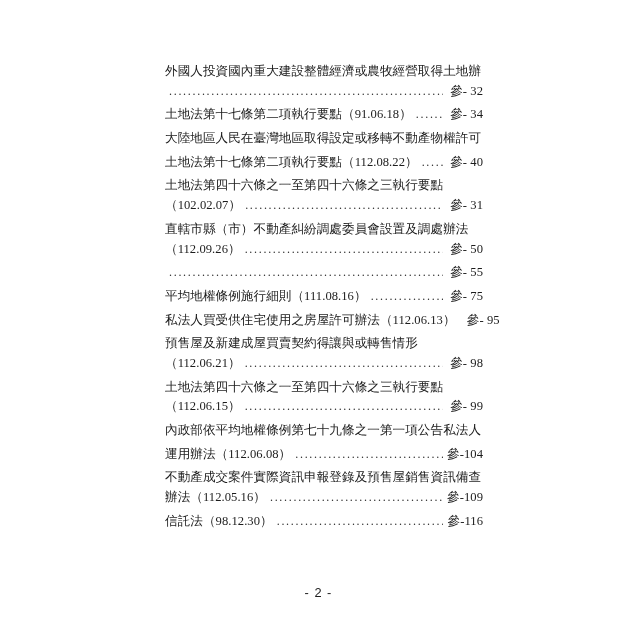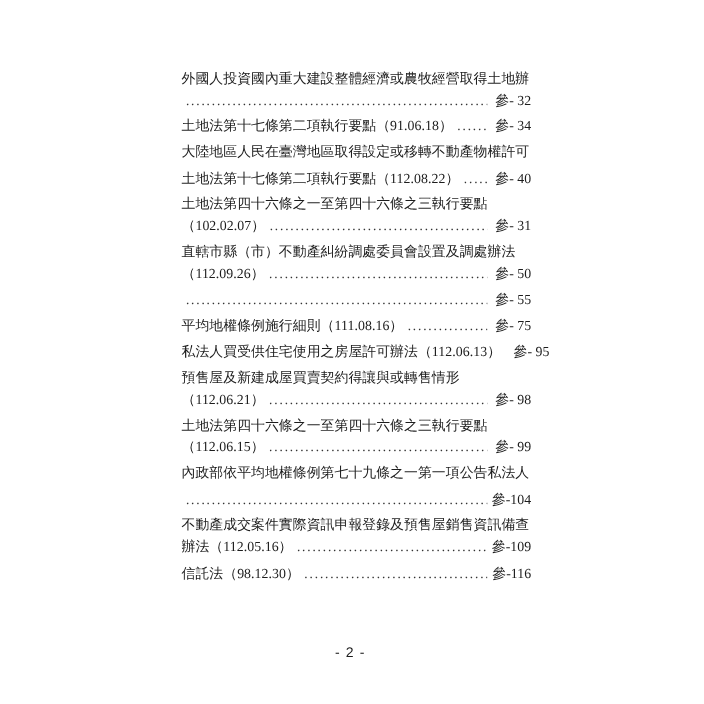--- a/index.html
+++ b/index.html
@@ -148,20 +148,21 @@
           <span class="t">（112.06.15）</span>
           <span class="leader"></span>
           <span class="ref">參- 99</span>
         </div>
       </div>
       <div class="entry">
         <div class="line">內政部依平均地權條例第七十九條之一第一項公告私法人</div>
       </div>
       <div class="entry">
         <div class="line final">
+          <span class="t">運用辦法（112.06.08）</span>
           <span class="leader"></span>
           <span class="ref">參-104</span>
         </div>
       </div>
       <div class="entry">
         <div class="line">不動產成交案件實際資訊申報登錄及預售屋銷售資訊備查</div>
         <div class="line final">
           <span class="t">辦法（112.05.16）</span>
           <span class="leader"></span>
           <span class="ref">參-109</span>

